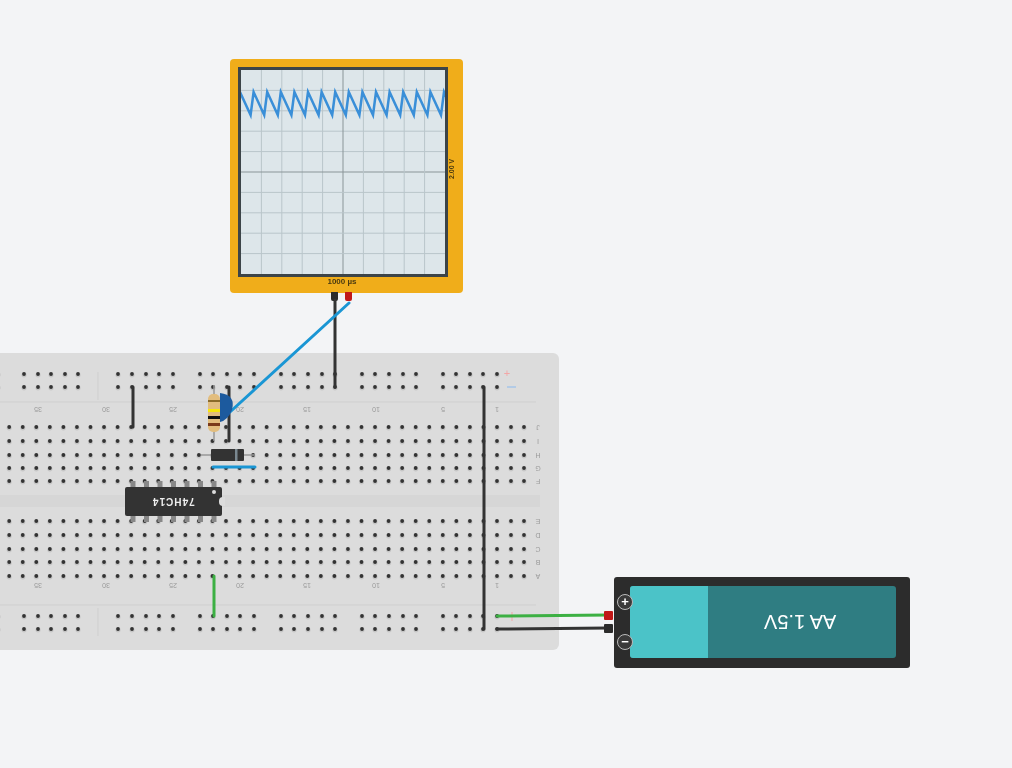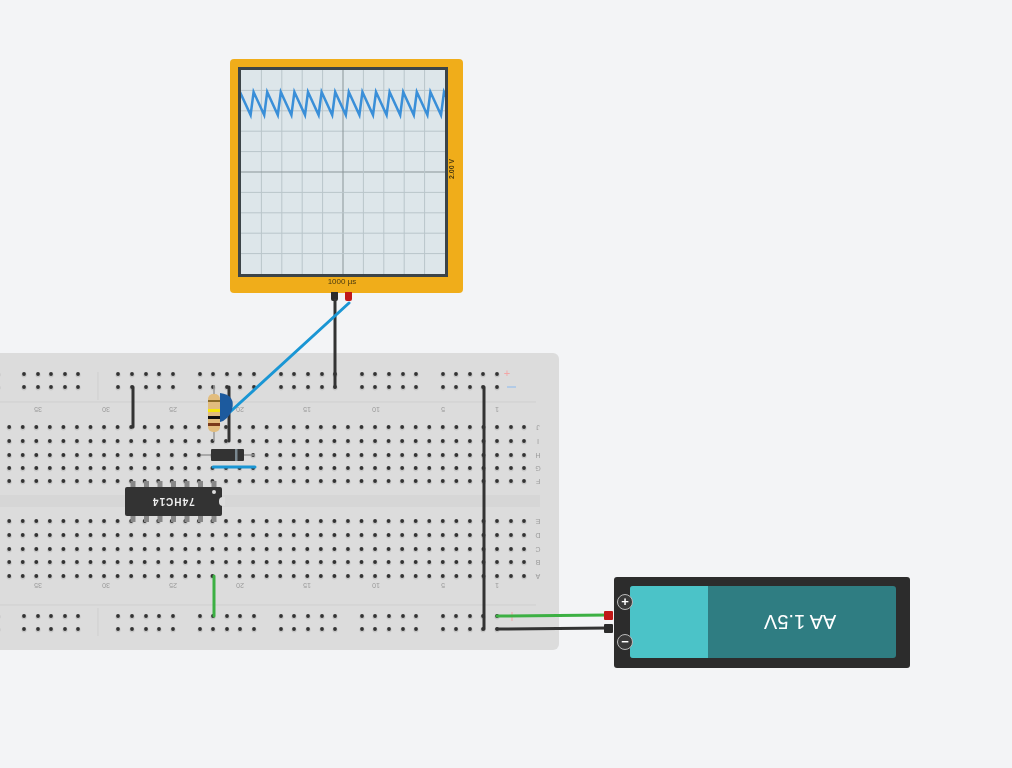--- a/index.html
+++ b/index.html
@@ -1,21 +1,21 @@
 <!DOCTYPE html>
 <html><head>
 <meta charset="utf-8">
 <style>
   html,body{margin:0;padding:0;}
   body{width:1012px;height:768px;background:#f3f4f6;position:relative;overflow:hidden;font-family:"Liberation Sans",sans-serif;}
   #canvas{position:absolute;left:0;top:0;width:1012px;height:768px;}
   .scope{position:absolute;left:230px;top:59px;width:233px;height:234px;background:#f0ad1a;border-radius:4px;}
   .scope-screen{position:absolute;left:8px;top:8px;width:204px;height:204px;background:#dde6ea;border:3px solid #3c4448;}
   .scope-ylabel{position:absolute;left:214px;top:90px;width:16px;height:40px;font-size:7px;font-weight:bold;color:#4a3a10;writing-mode:vertical-rl;transform:rotate(180deg);text-align:center;line-height:16px;}
-  .scope-xlabel{position:absolute;left:0;top:218px;width:224px;text-align:center;font-size:8px;font-weight:normal;color:#4a3a10;}
+  .scope-xlabel{position:absolute;left:0;top:218px;width:224px;text-align:center;font-size:8px;font-weight:bold;color:#4a3a10;}
   .probe{position:absolute;top:292px;width:7px;height:9px;border-radius:0 0 2px 2px;}
   .breadboard{position:absolute;left:-10px;top:353px;width:569px;height:297px;background:#dcdcdc;border-radius:6px;}
   .chip{position:absolute;left:125px;top:487px;width:97px;height:29px;background:#333;border-radius:2px;color:#eee;font-size:10px;font-weight:bold;text-align:center;line-height:29px;letter-spacing:1px;}
   .chip span{display:inline-block;transform:rotate(180deg);}
   .chip-dot{position:absolute;right:6px;top:3px;width:4px;height:4px;border-radius:50%;background:#ddd;}
   .chip-notch{position:absolute;right:-3px;top:10px;width:6px;height:9px;border-radius:4px 0 0 4px;background:#dcdcdc;}
   .battery{position:absolute;left:614px;top:577px;width:296px;height:91px;background:#2c2c2c;border-radius:3px;}
   .battery-body{position:absolute;left:16px;top:9px;width:266px;height:72px;background:#2f7d82;border-radius:3px;overflow:hidden;}
   .battery-cap{position:absolute;left:0;top:0;width:78px;height:72px;background:#4bc3c8;}
   .battery-label{position:absolute;left:110px;top:0;width:120px;height:72px;line-height:72px;text-align:center;font-size:20px;color:#fff;}

